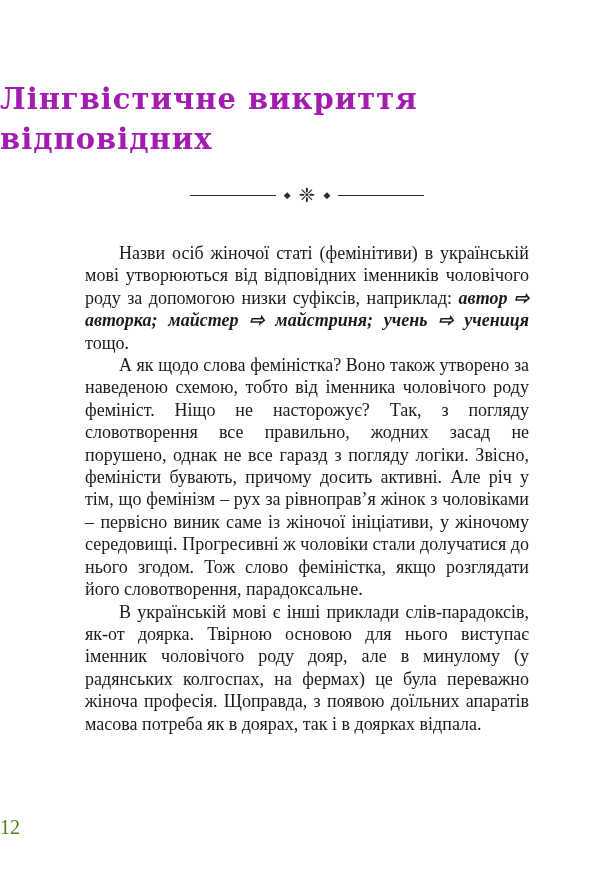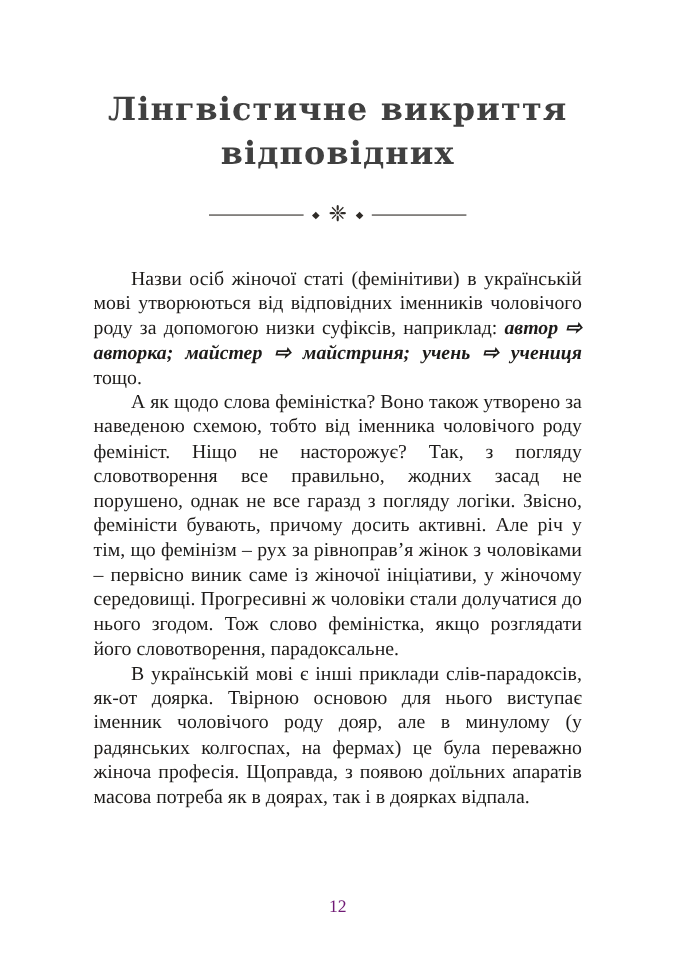--- a/index.html
+++ b/index.html
@@ -8,27 +8,27 @@
     width: 614px;
     height: 874px;
     margin: 0 auto;
     background: #ffffff;
     font-family: "Liberation Serif", serif;
     color: #1d1b19;
     overflow: hidden;
   }
   .title {
     padding-top: 60px;
-    text-align: center;
+    text-align: left;
     font-family: "DejaVu Serif", serif;
     font-weight: bold;
     font-size: 29px;
     line-height: 1.38;
     letter-spacing: 1px;
-    color: #404040;
+    color: #a21caf;
   }
   .title .title-line { display: block; }
   .divider {
     margin-top: 26px;
     display: flex;
     align-items: center;
     justify-content: center;
     gap: 8px;
     color: #2f2b27;
     user-select: none;
@@ -60,23 +60,23 @@
   }
   .body-text p { margin: 0; text-indent: 34px; }
   .run-n  { font-style: normal; }
   .run-i  { }
   .run-bi { font-style: italic; font-weight: bold; }
   .page-number {
     position: absolute;
     left: 0;
     right: 0;
     top: 816px;
-    text-align: center;
-    font-size: 16px;
-    color: #701a75;
+    text-align: left;
+    font-size: 20px;
+    color: #4d7c0f;
   }
 </style>
 </head>
 <body>
 
 <div class="page">
 
   <h1 class="title">
     <span class="title-line">Лінгвістичне викриття</span>
     <span class="title-line">відповідних</span>

